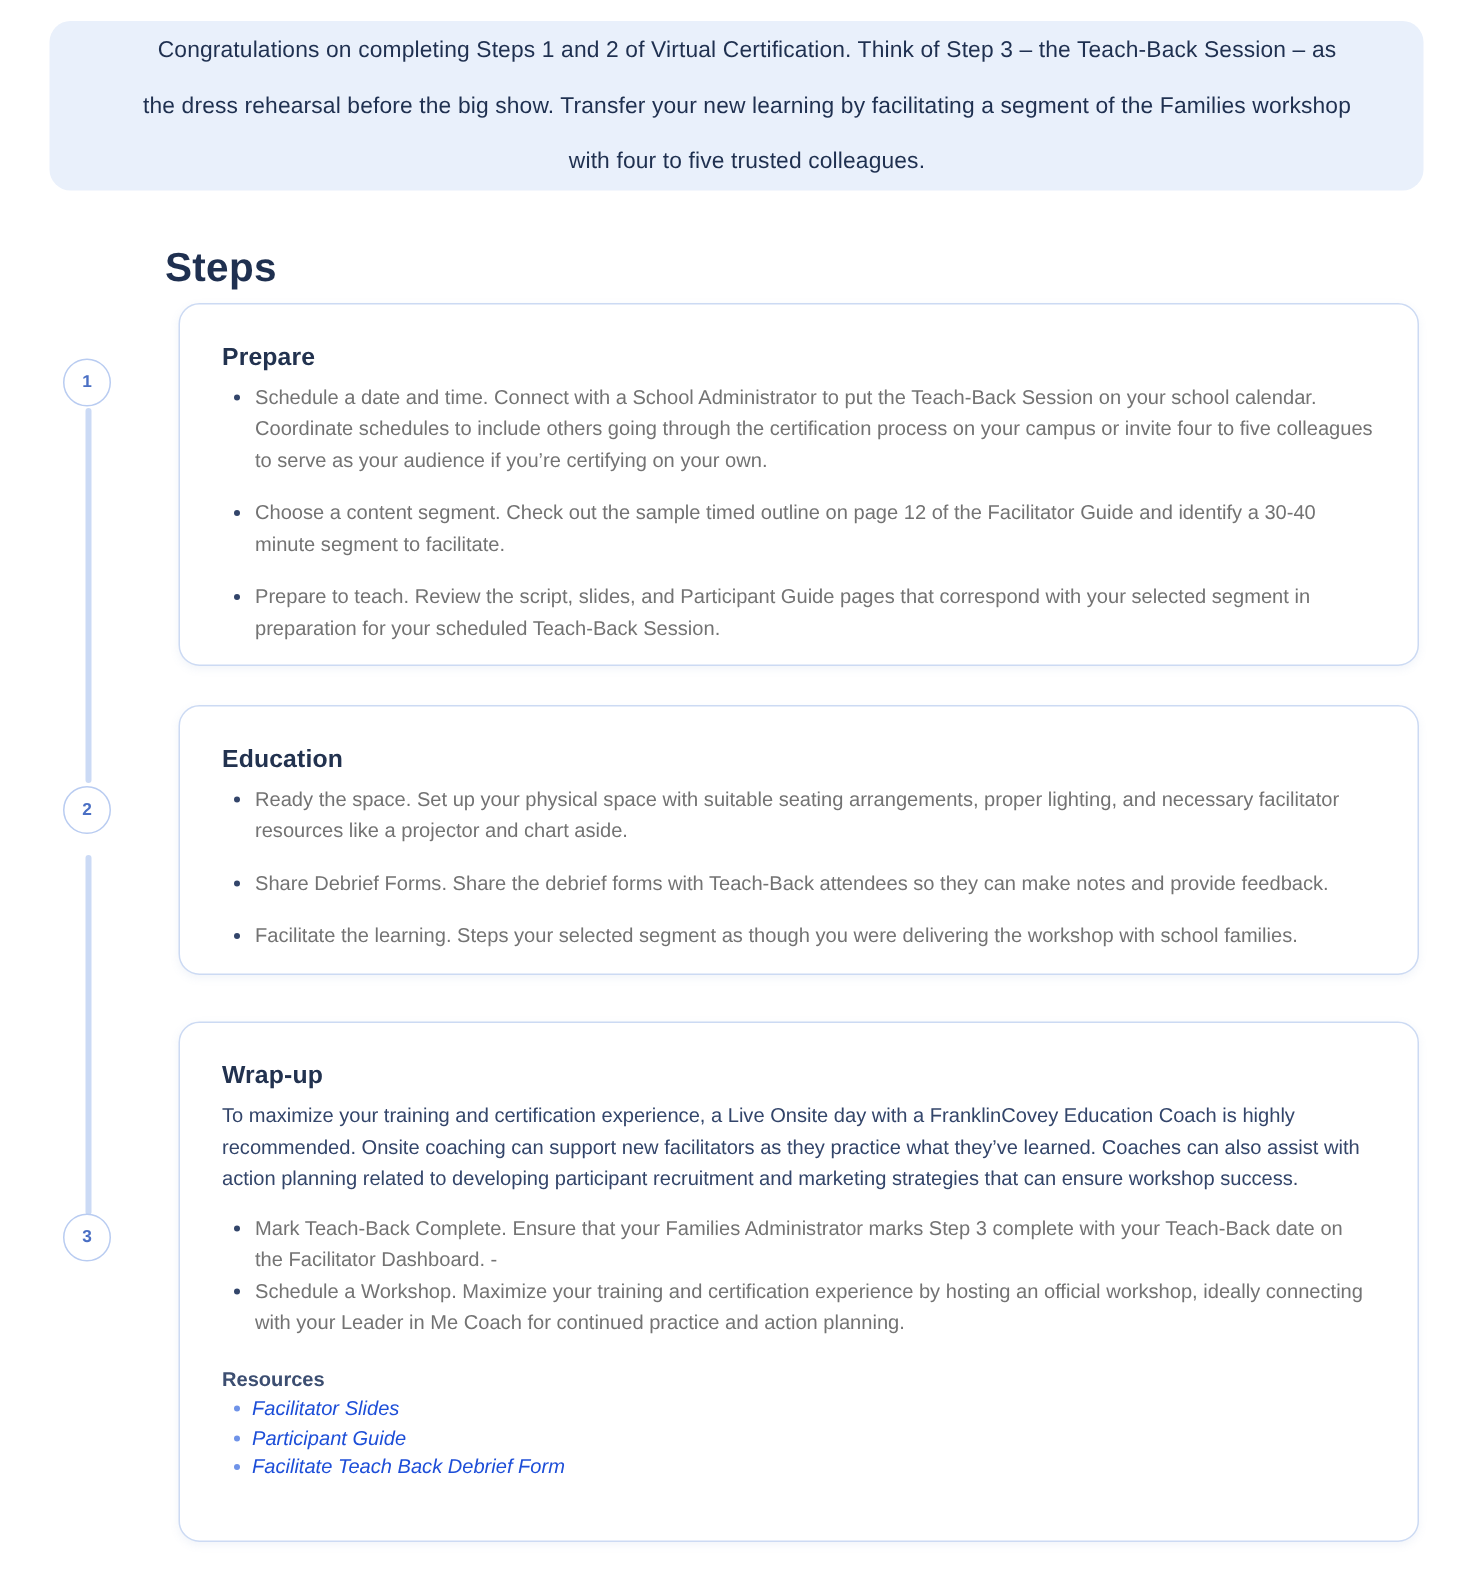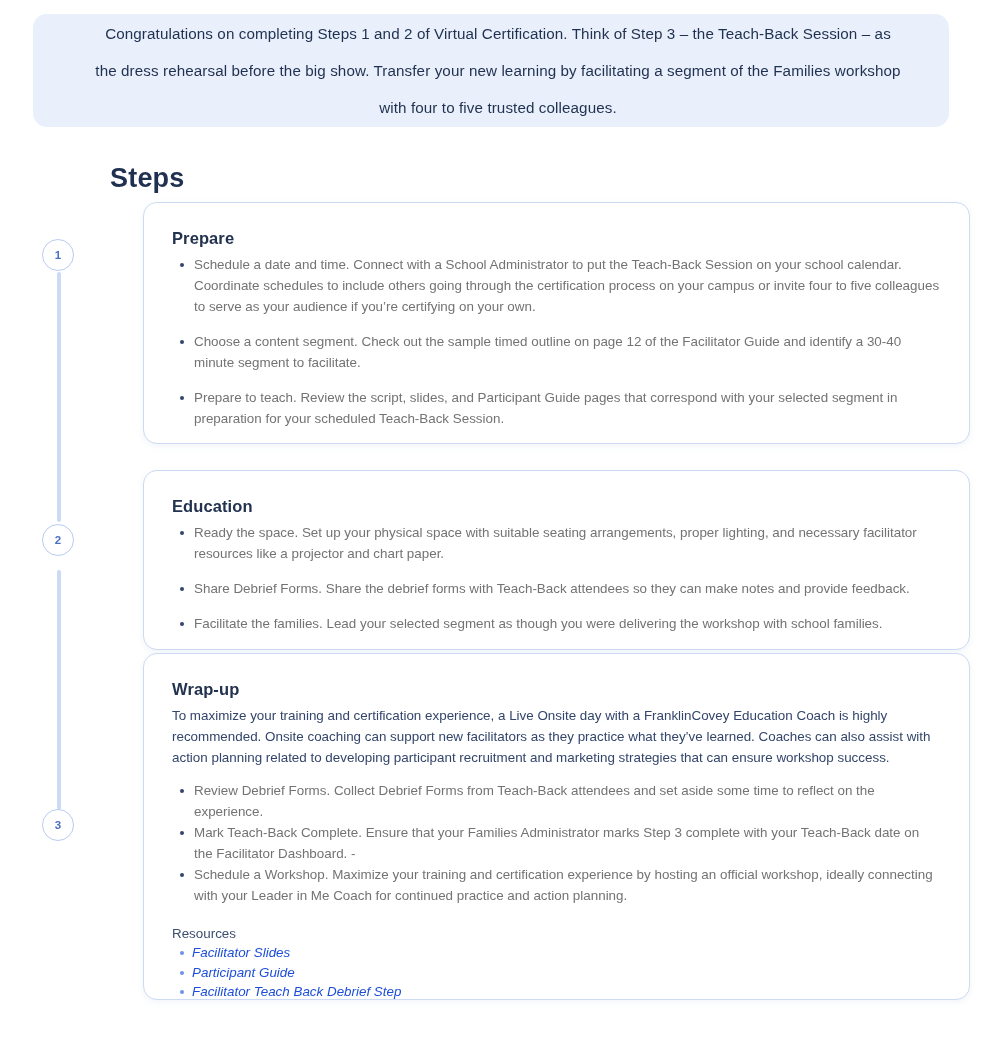--- a/index.html
+++ b/index.html
@@ -90,21 +90,20 @@
   .card {
     position: absolute;
     left: 119px;
     width: 827px;
     box-sizing: border-box;
     background: #ffffff;
     border: 1.4px solid #ccdaf3;
     border-radius: 14px;
     box-shadow: 0 2px 6px rgba(120,150,200,0.10);
     padding: 26px 28px 26px 28px;
-    margin-left: 24px;
   }
   .card-title {
     font-size: 16.5px;
     font-weight: bold;
     color: #22324f;
     margin: 0 0 6px 0;
     letter-spacing: 0.1px;
   }
   .card-intro {
     font-size: 13.4px;
@@ -137,21 +136,21 @@
     left: -12px;
     top: 8.5px;
     width: 4px;
     height: 4px;
     border-radius: 50%;
     background: #33456a;
   }
 
   .resources-heading {
     font-size: 13.4px;
-    font-weight: normal;
+    font-weight: bold;
     color: #3c4e71;
     margin: 20px 0 2px 0;
   }
   ul.resources {
     margin: 0;
     padding-left: 20px;
     list-style: none;
   }
   ul.resources li {
     position: relative;
@@ -204,40 +203,39 @@
   <ul class="bullets">
     <li>Schedule a date and time. Connect with a School Administrator to put the Teach-Back Session on your school calendar. Coordinate schedules to include others going through the certification process on your campus or invite four to five colleagues to serve as your audience if you’re certifying on your own.</li>
     <li>Choose a content segment. Check out the sample timed outline on page 12 of the Facilitator Guide and identify a 30-40 minute segment to facilitate.</li>
     <li>Prepare to teach. Review the script, slides, and Participant Guide pages that correspond with your selected segment in preparation for your scheduled Teach-Back Session.</li>
   </ul>
 </div>
 
 <div class="card" style="top:470px; height:180px;">
   <h3 class="card-title">Education</h3>
   <ul class="bullets">
-    <li>Ready the space. Set up your physical space with suitable seating arrangements, proper lighting, and necessary facilitator resources like a projector and chart paper.</li>
+    <li>Ready the space. Set up your physical space with suitable seating arrangements, proper lighting, and necessary facilitator resources like a projector and chart aside.</li>
     <li>Share Debrief Forms. Share the debrief forms with Teach-Back attendees so they can make notes and provide feedback.</li>
-    <li>Facilitate the families. Lead your selected segment as though you were delivering the workshop with school families.</li>
-  </ul>
-</div>
-
-<div class="card" style="top:653px; height:347px;">
+    <li>Facilitate the learning. Steps your selected segment as though you were delivering the workshop with school families.</li>
+  </ul>
+</div>
+
+<div class="card" style="top:681px; height:347px;">
   <h3 class="card-title">Wrap-up</h3>
   <p class="card-intro">To maximize your training and certification experience, a Live Onsite day with a FranklinCovey Education Coach is highly recommended. Onsite coaching can support new facilitators as they practice what they’ve learned. Coaches can also assist with action planning related to developing participant recruitment and marketing strategies that can ensure workshop success.</p>
   <ul class="bullets">
-    <li class="tight">Review Debrief Forms. Collect Debrief Forms from Teach-Back attendees and set aside some time to reflect on the experience.</li>
     <li class="tight">Mark Teach-Back Complete. Ensure that your Families Administrator marks Step 3 complete with your Teach-Back date on the Facilitator Dashboard. -</li>
     <li class="tight">Schedule a Workshop. Maximize your training and certification experience by hosting an official workshop, ideally connecting with your Leader in Me Coach for continued practice and action planning.</li>
   </ul>
 
   <div class="resources-heading">Resources</div>
   <ul class="resources">
     <li>
       <a href="#">Facilitator Slides</a>
     </li>
     <li>
       <a href="#">Participant Guide</a>
     </li>
     <li>
-      <a href="#">Facilitator Teach Back Debrief Step</a>
+      <a href="#">Facilitate Teach Back Debrief Form</a>
     </li>
   </ul>
 </div>
 
 </body></html>

